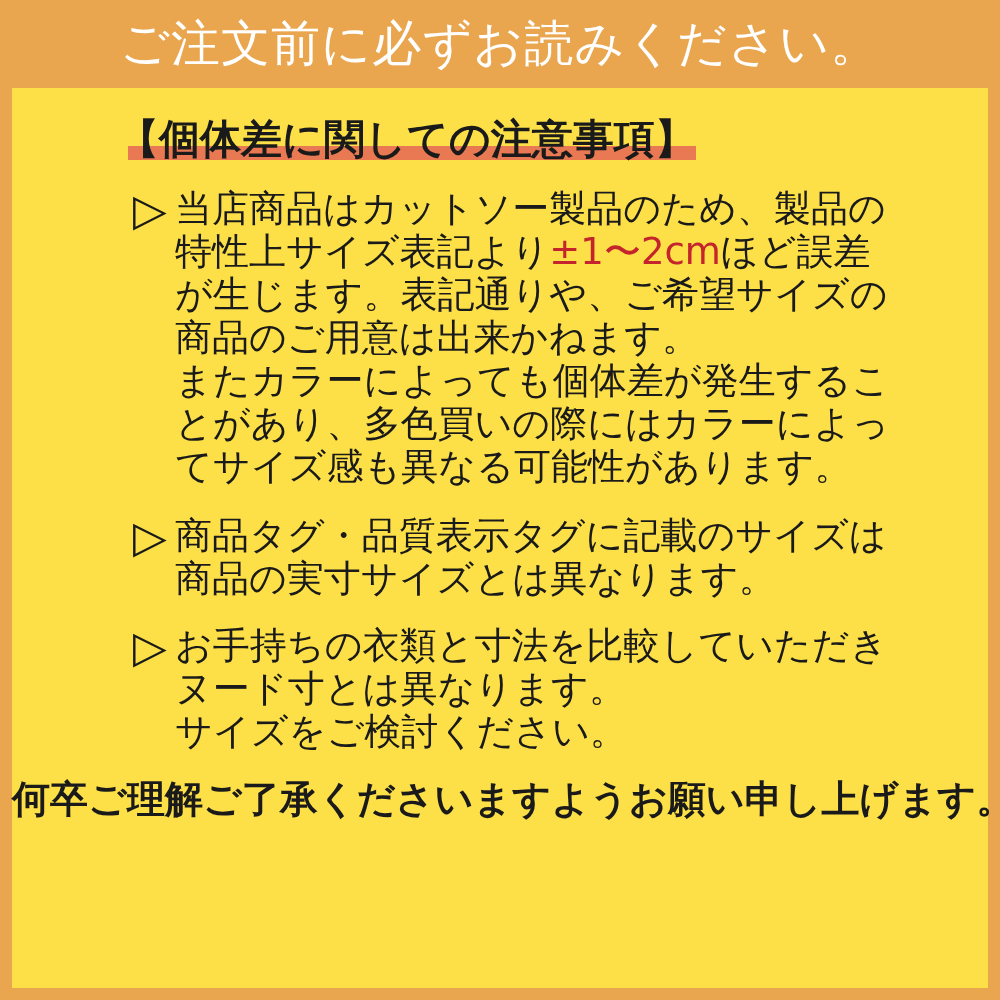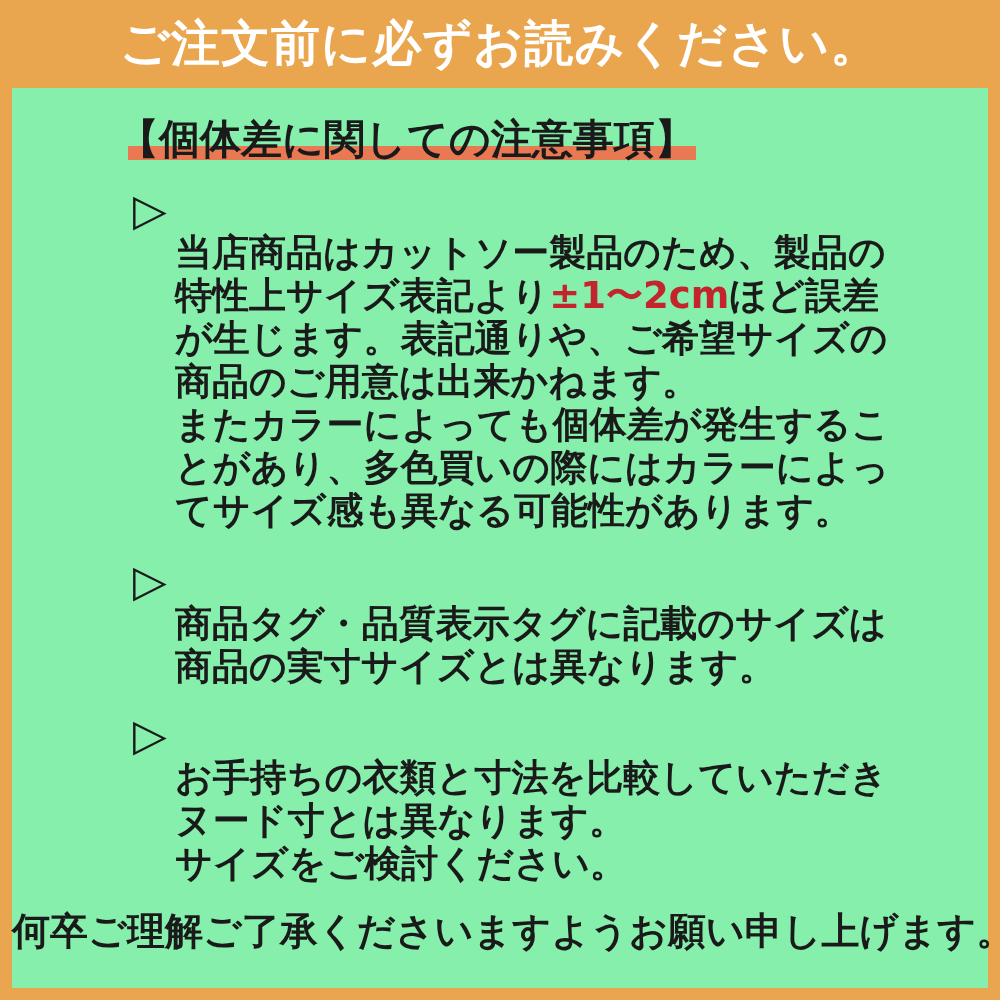--- a/index.html
+++ b/index.html
@@ -15,31 +15,31 @@
   .banner {
     height: 88px;
     display: flex;
     align-items: center;
     justify-content: center;
   }
   .banner-title {
     margin: 0;
     color: #FFFFFF;
     font-size: 49px;
-    font-weight: bold;
+    font-weight: normal;
     letter-spacing: 1px;
     white-space: nowrap;
   }
   .sheet {
     position: absolute;
     top: 88px;
     left: 12px;
     width: 976px;
     height: 900px;
-    background: #86efac;
+    background: #fde047;
     box-sizing: border-box;
   }
   .inner {
     padding: 27px 70px 0 106px;
   }
   .heading {
     margin: 0;
     font-size: 41px;
     line-height: 49px;
     font-weight: bold;
@@ -64,22 +64,21 @@
     width: 42px;
     margin-left: 15px;
     font-size: 44px;
     line-height: 45px;
     color: #1A1A1A;
   }
   .lines {
     flex: 1;
     font-size: 37px;
     line-height: 43px;
-    font-weight: 700;
-    margin-top: 44px;
+    font-weight: 400;
   }
   .line { white-space: nowrap; }
   .red { color: #C4242C; }
   .footer-note {
     margin: 24px 0 0;
     width: 100%;
     text-align: center;
     font-size: 38px;
     line-height: 44px;
     font-weight: bold;

